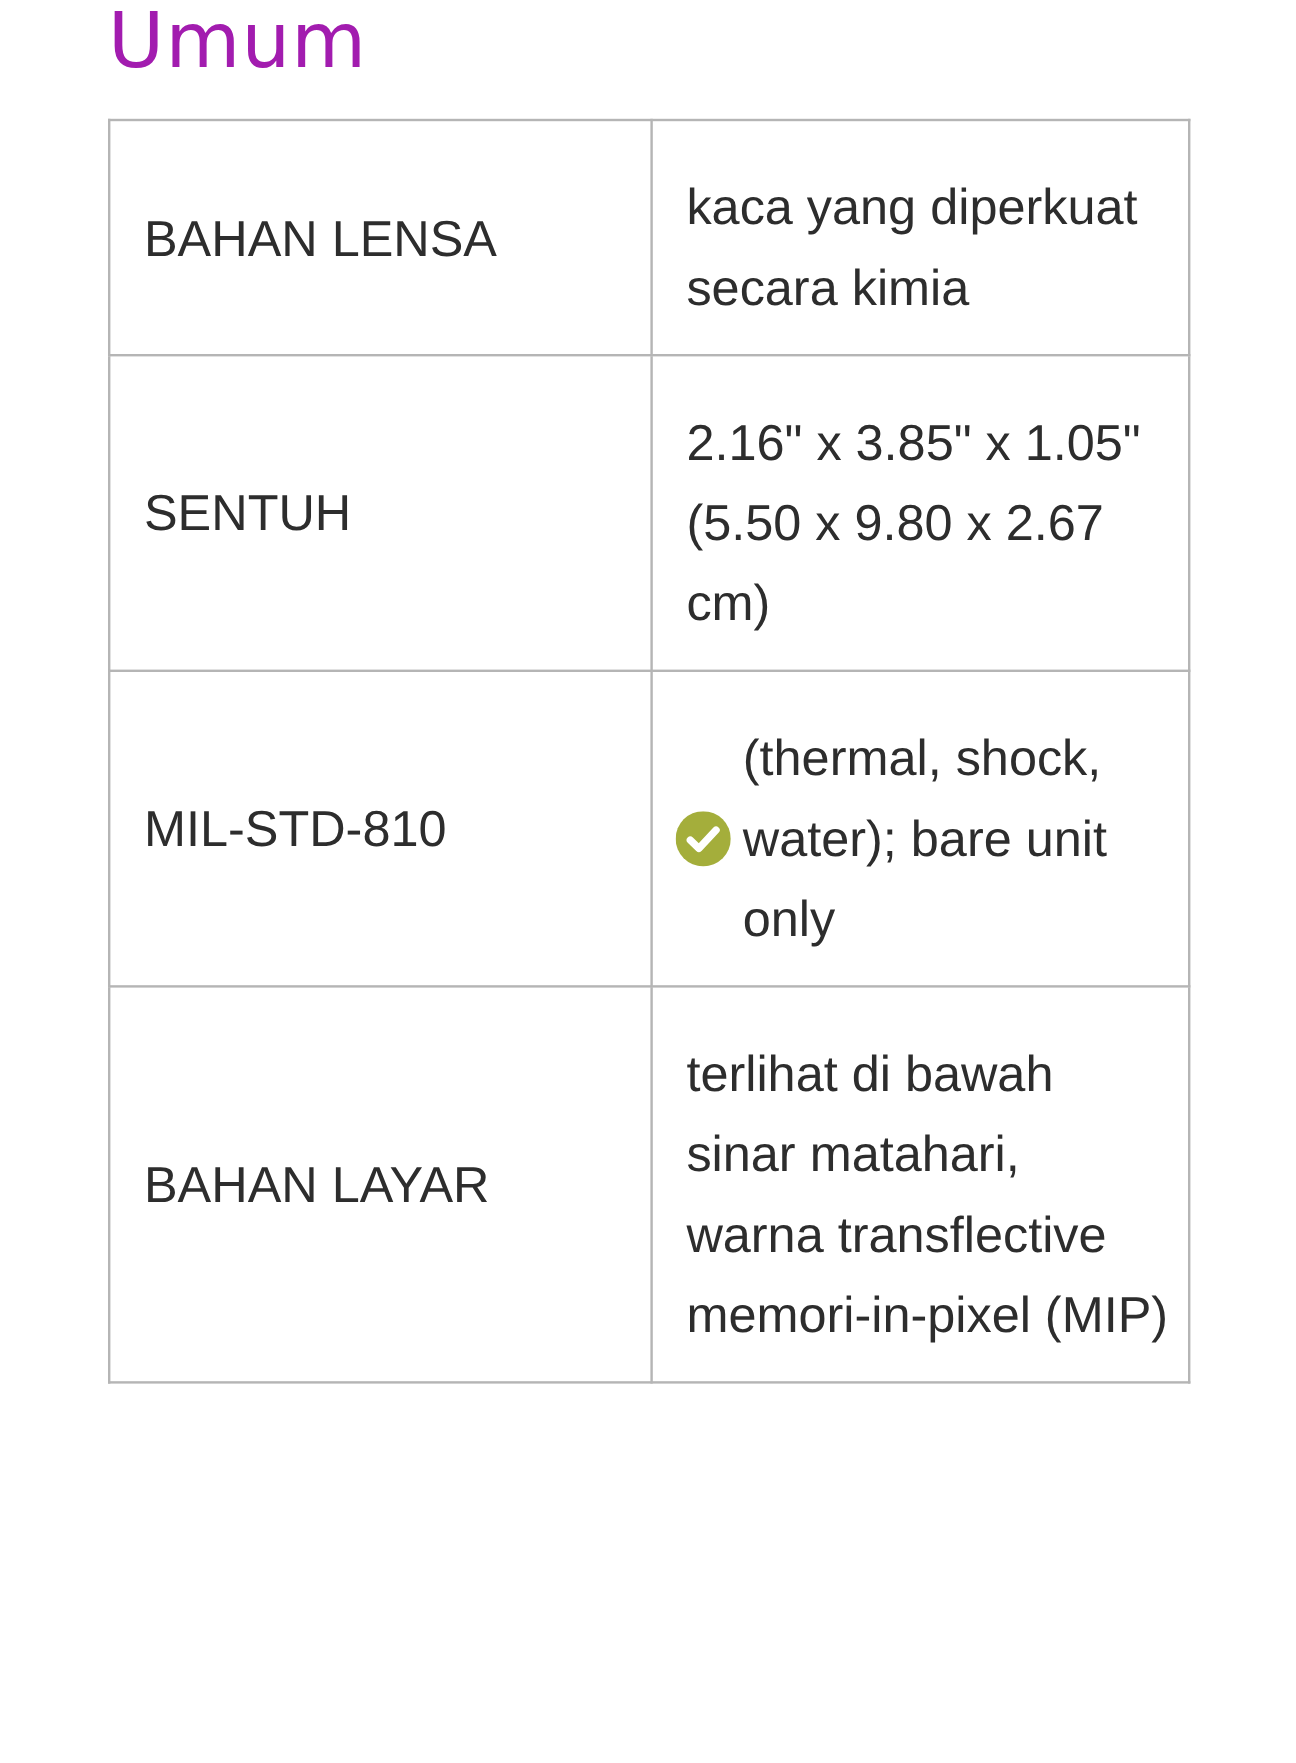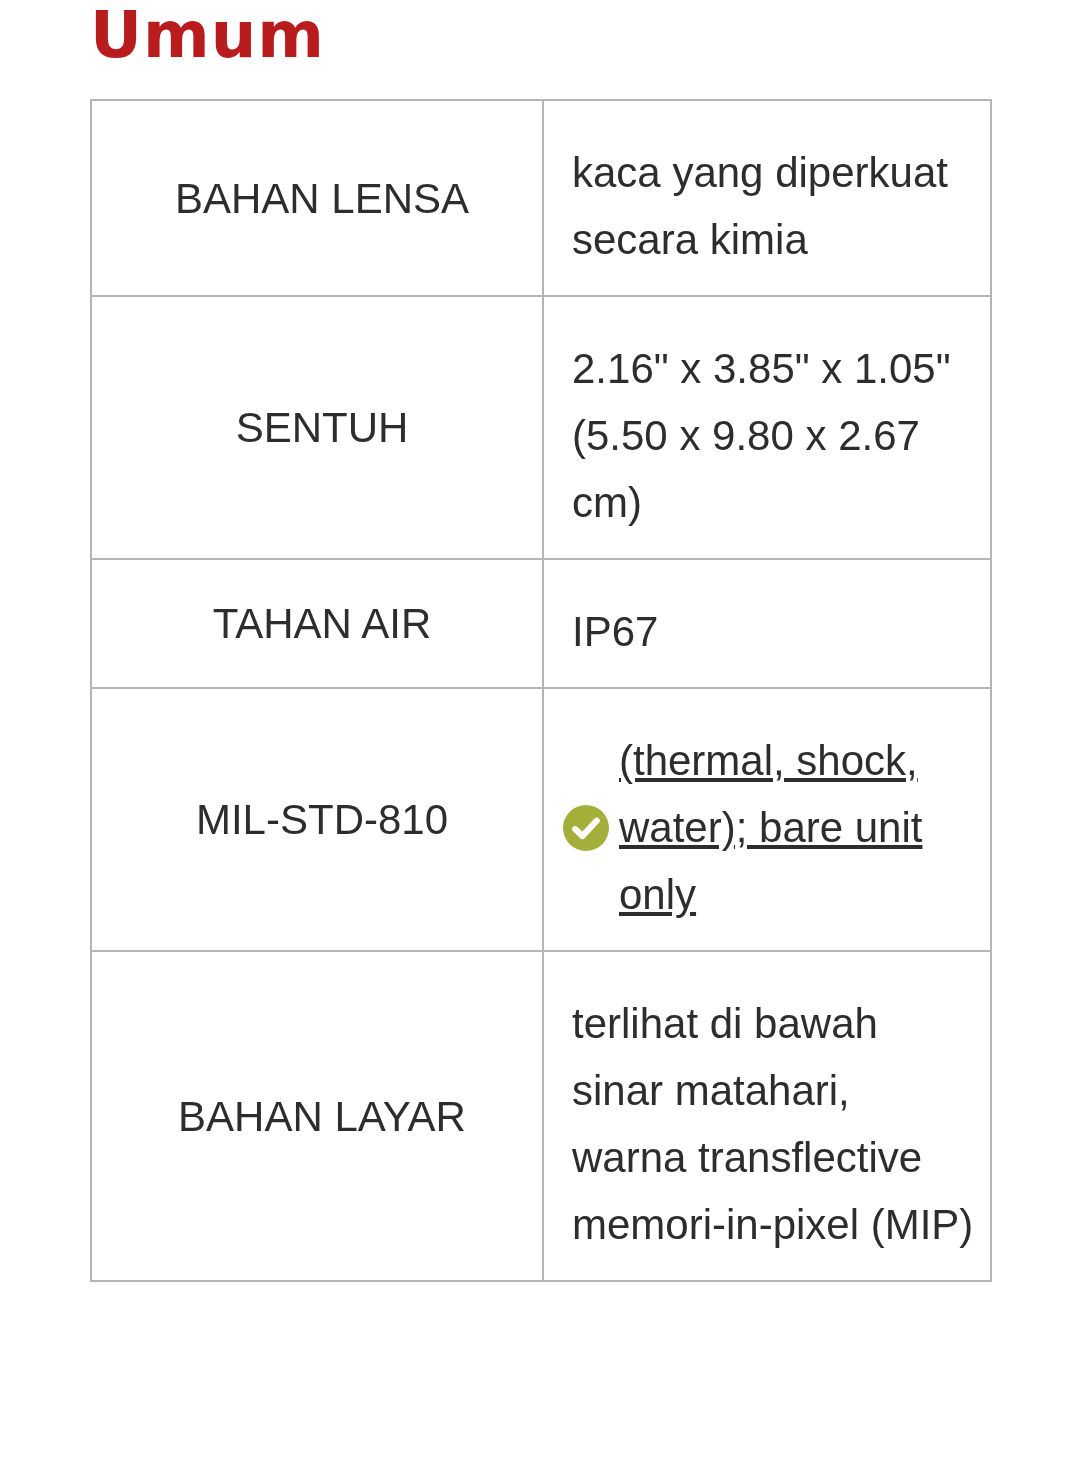--- a/index.html
+++ b/index.html
@@ -13,44 +13,43 @@
     overflow: hidden;
     font-family: "Liberation Sans", sans-serif;
     color: #2d2d2d;
   }
   .page {
     padding: 0 90px;
   }
   h1.page-title {
     font-family: "DejaVu Sans", sans-serif;
     font-size: 64px;
-    font-weight: 700;
+    font-weight: 400;
     letter-spacing: 1px;
     line-height: 1.05;
-    color: #b91c1c;
+    color: #a21caf;
     margin: 0 0 30px 0;
     padding-top: 2px;
   }
   table.spec-table {
     border-collapse: collapse;
     table-layout: fixed;
     width: 900px;
   }
   col.c-label { width: 452px; }
   col.c-value { width: 448px; }
   td {
     border: 2px solid var(--border-gray, #b5b5b5);
     vertical-align: middle;
     font-size: 42px;
     line-height: 67px;
     font-weight: 400;
   }
   td.label-cell {
     padding: 22px 18px 22px 28px;
-    text-align: center;
   }
   td.value-cell {
     padding: 38px 16px 22px 28px;
   }
   td.value-cell.has-check {
     padding-left: 19px;
   }
   .value-flex {
     display: flex;
     align-items: center;
@@ -61,21 +60,20 @@
     flex: 0 0 auto;
     display: block;
   }
   .check-icon svg {
     display: block;
     width: 46px;
     height: 46px;
   }
   .check-icon + .value-text {
     margin-left: 10px;
-    text-decoration: underline;
   }
   .value-text {
     display: block;
     min-width: 0;
   }
 </style>
 </head>
 <body style="color: rgb(45, 45, 45);">
 
 <div class="page">
@@ -101,29 +99,20 @@
     <td class="label-cell">SENTUH</td>
     <td class="value-cell">
       <div class="value-flex">
 
         <span class="value-text">2.16" x 3.85" x 1.05" (5.50 x 9.80 x 2.67 cm)</span>
       </div>
     </td>
   </tr>
 
 
-  <tr>
-    <td class="label-cell">TAHAN AIR</td>
-    <td class="value-cell">
-      <div class="value-flex">
-
-        <span class="value-text">IP67</span>
-      </div>
-    </td>
-  </tr>
 
   <tr>
     <td class="label-cell">MIL-STD-810</td>
     <td class="value-cell has-check">
       <div class="value-flex">
         <span class="check-icon">
           <svg viewBox="0 0 24 24" aria-hidden="true">
             <circle cx="12" cy="12" r="12" class="check-fill" fill="#a4ae3b"></circle>
             <path d="M6.4 12.6 L10.1 16.2 L17.6 8.2" fill="none" stroke="#ffffff" stroke-width="3.2" stroke-linecap="round" stroke-linejoin="round"></path>
           </svg>

